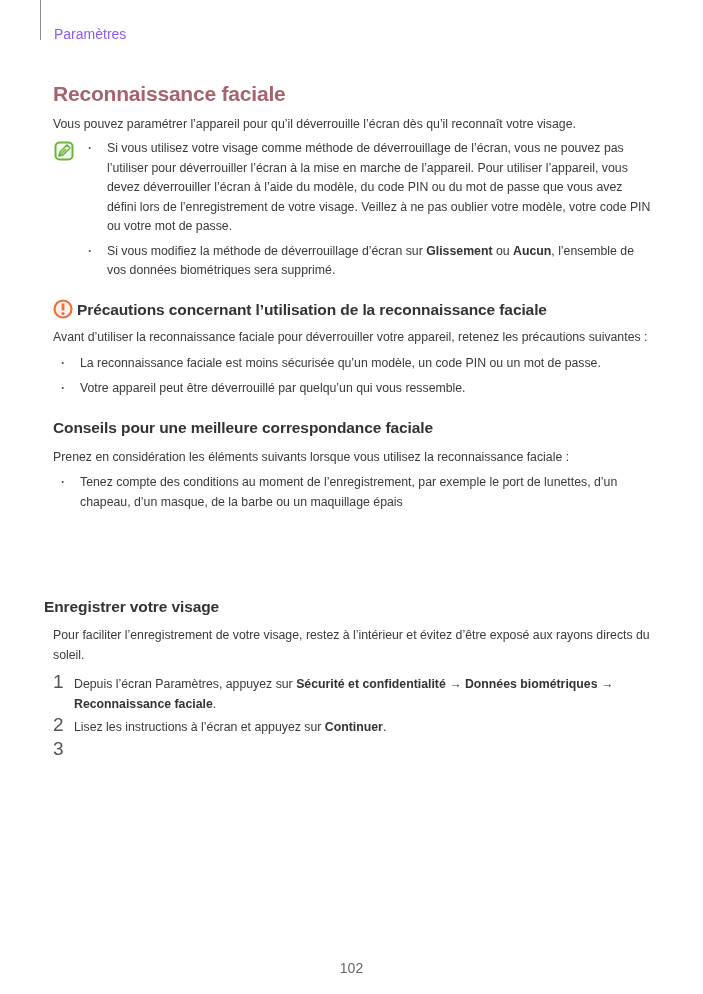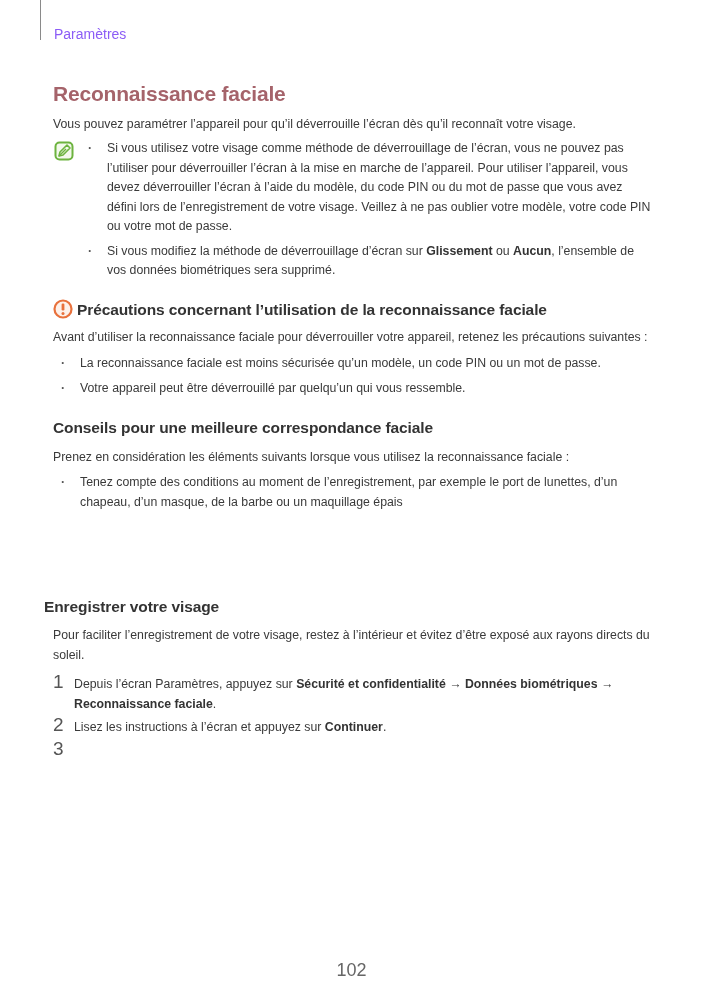--- a/index.html
+++ b/index.html
@@ -39,21 +39,21 @@
     .list2 li { position: relative; padding-left: 19px; margin-bottom: 4px; }
     .reg-head { position: absolute; left: 44px; top: 598px; }
     .reg-intro { position: absolute; left: 53px; top: 626px; width: 605px; }
     .steps { position: absolute; left: 53px; top: 675px; width: 600px; margin: 0; padding: 0; list-style: none; }
     .steps li { position: relative; padding-left: 21px; margin-bottom: 4px; }
     .step-num {
       position: absolute; left: 0; top: -3px; font-size: 19px; color: #555; font-weight: normal;
     }
     b { font-weight: bold; color: #333; }
     .page-number {
-      position: absolute; left: 0; width: 703px; top: 960px; text-align: center; font-size: 18px; color: #666;
+      position: absolute; left: 0; width: 703px; top: 960px; text-align: center; font-size: 14px; color: #666;
     }
   </style>
 </head>
 <body>
 
 <div class="header-rule"></div>
 <div class="running-head">Paramètres</div>
 
 <h1 class="page-title">Reconnaissance faciale</h1>
 <p class="p intro">Vous pouvez paramétrer l’appareil pour qu’il déverrouille l’écran dès qu’il reconnaît votre visage.</p>

